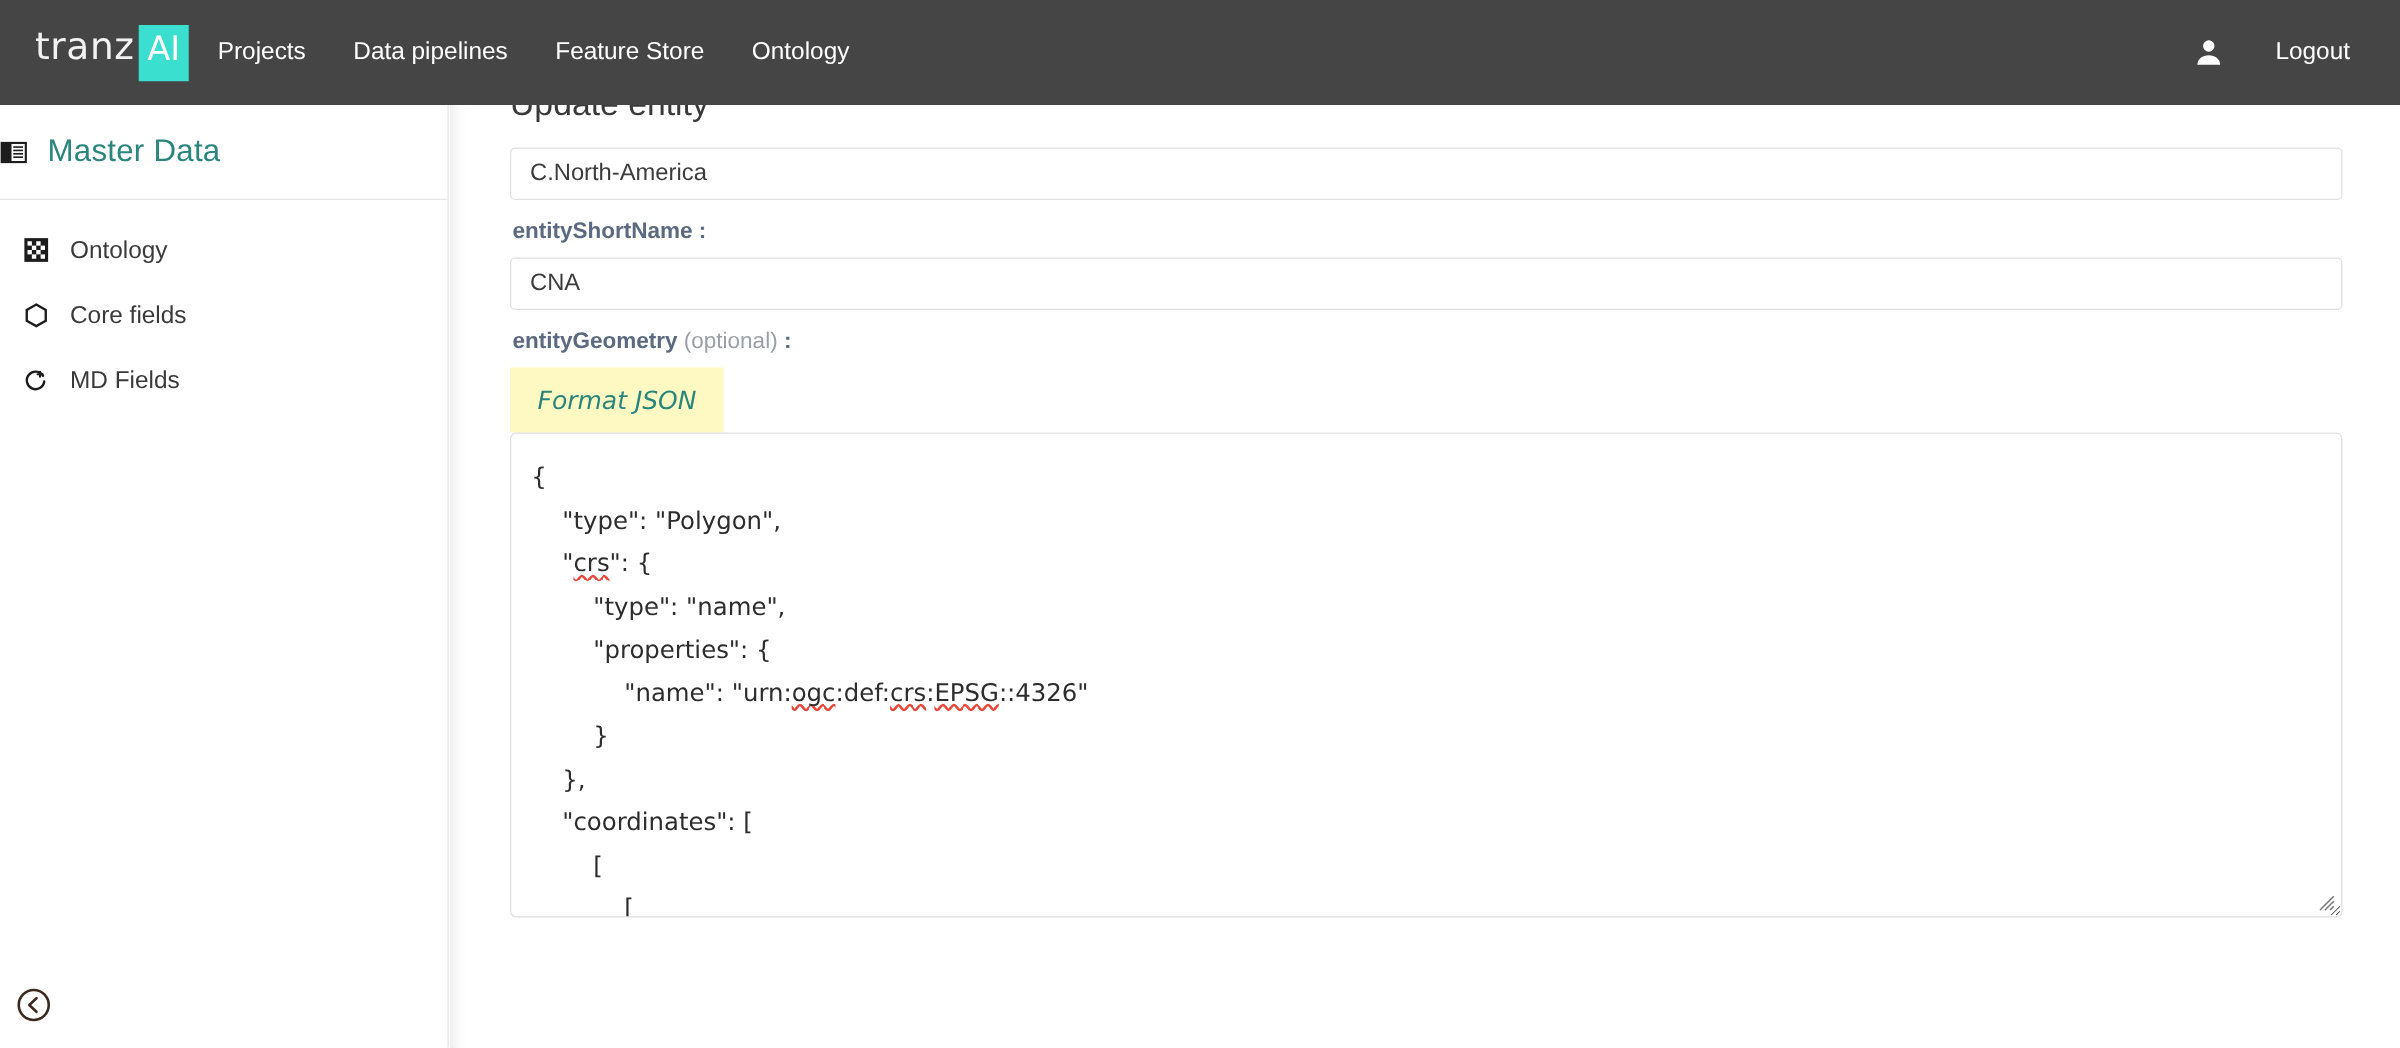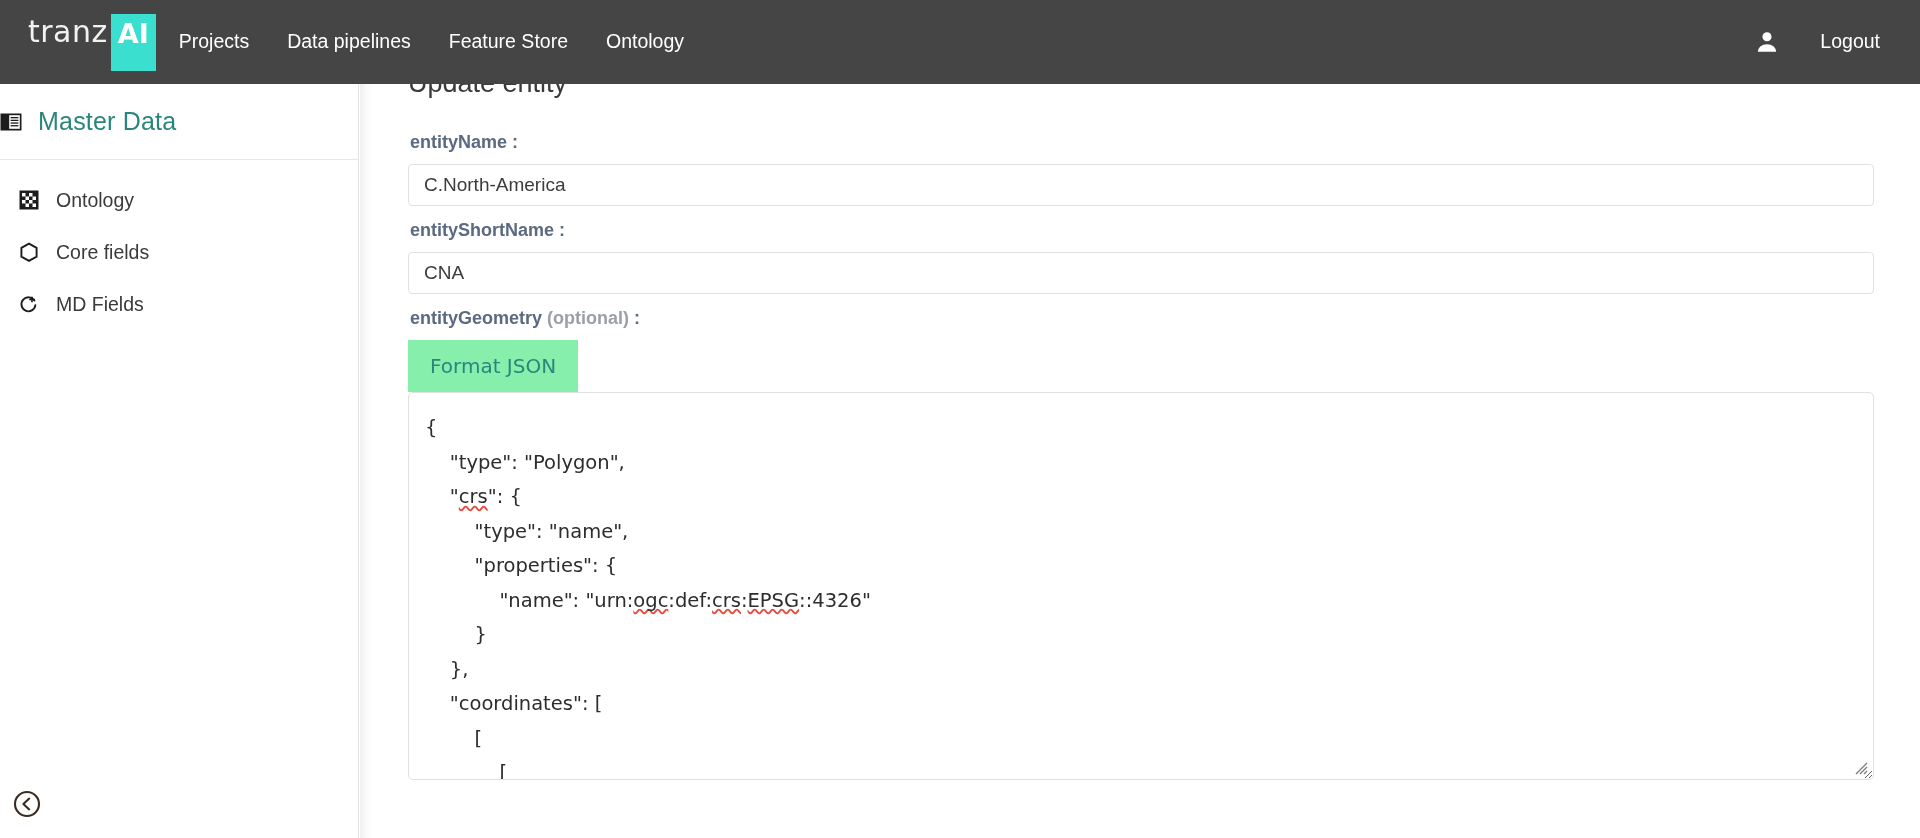--- a/index.html
+++ b/index.html
@@ -34,23 +34,23 @@
     color: #f2f2f2;
     font-size: 30px;
     font-weight: 400;
     letter-spacing: 0.5px;
     font-family: "DejaVu Sans", sans-serif;
   }
   .brand-badge {
     background: #3ADFCF;
     color: #ffffff;
     font-size: 27px;
-    font-weight: 700;
+    font-weight: 400;
     line-height: 1;
-    padding: 6px 7px 24px 7px;
+    padding: 6px 7px 12px 7px;
     margin-left: 3px;
     font-family: "DejaVu Sans", sans-serif;
     letter-spacing: 0px;
   }
   .nav-links {
     display: flex;
     align-items: flex-start;
     gap: 34px;
   }
   .nav-link {
@@ -159,47 +159,48 @@
 
   .field-label {
     font-size: 18px;
     font-weight: bold;
     color: #5b6a80;
     margin: 14px 0 11px 2px;
     display: block;
   }
   .field-label .optional {
     color: #9aa0a6;
-    font-weight: bold;
+    font-weight: normal;
   }
 
   .text-input {
     display: block;
     width: 1466px;
     height: 42px;
     border: 1px solid #dfe0e2;
     border-radius: 4px;
     background: #ffffff;
     font-family: "Liberation Sans", sans-serif;
     font-size: 19px;
     color: #3c3c3c;
     padding: 0 15px;
     outline: none;
   }
 
   .format-btn {
     display: inline-block;
-    background: #86efac;
+    background: #fef9c3;
     border: none;
     color: #2A867C;
     font-family: "DejaVu Sans", sans-serif;
     font-size: 20px;
     padding: 14px 22px;
     cursor: pointer;
     margin-bottom: 0px;
+    font-style: italic;
   }
 
   .json-area {
     display: block;
     width: 1466px;
     height: 388px;
     border: 1px solid #dfe0e2;
     border-radius: 5px;
     background: #ffffff;
     resize: both;
@@ -319,21 +320,20 @@
       <path d="M16.2 8.6 L10.4 14 L16.2 19.4" fill="none" stroke="#3b2a20" stroke-width="2.1" stroke-linecap="round" stroke-linejoin="round"></path>
     </svg>
   </div>
 </aside>
 
 <main class="content">
   <div class="content-inner">
 
     <h1 class="page-heading">Update entity</h1>
 
-    <label class="field-label">entityName :</label>
     <input class="text-input" type="text" value="C.North-America" style="">
 
     <label class="field-label">entityShortName :</label>
     <input class="text-input" type="text" value="CNA" style="">
 
     <label class="field-label">
       <span>entityGeometry</span>
       <span class="optional">(optional)</span>
       <span>:</span>
     </label>

